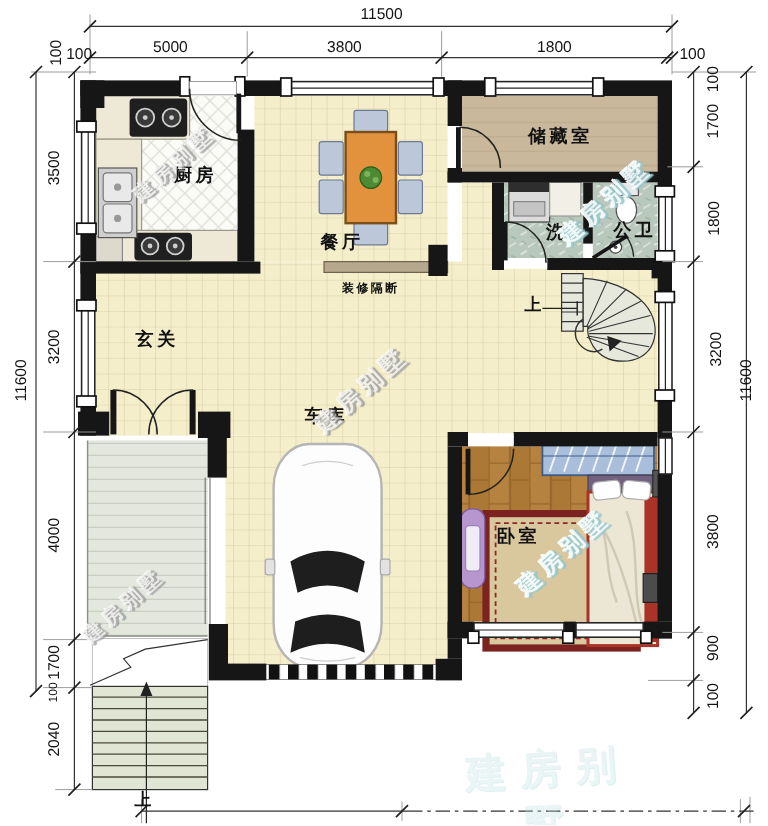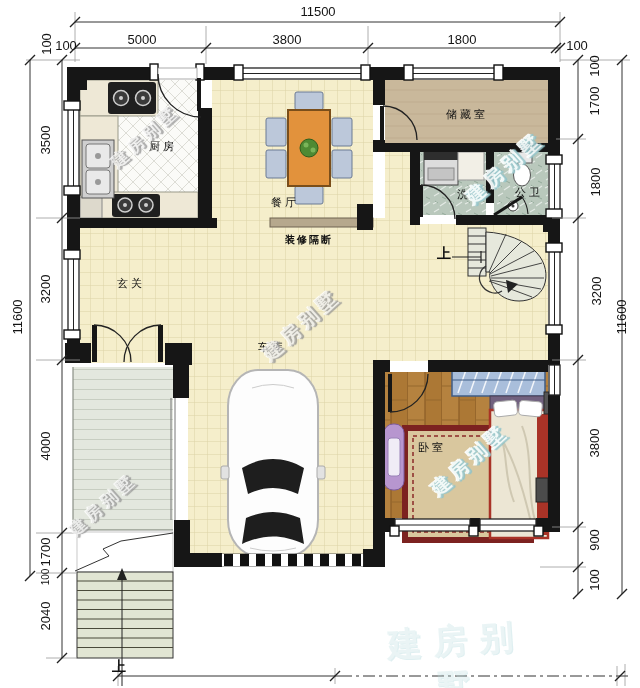--- a/index.html
+++ b/index.html
@@ -1,20 +1,20 @@
 <!DOCTYPE html>
 <html><head>
 <meta charset="utf-8">
 <style>
   html,body{margin:0;padding:0;background:#fff;}
   #canvas{position:relative;width:640px;height:688px;background:#fff;overflow:hidden;
           font-family:"Liberation Sans","DejaVu Sans",sans-serif;text-align:center;}
   #plan-svg{position:absolute;left:0;top:0;z-index:1;}
   .lbl{position:absolute;z-index:3;white-space:nowrap;color:#111;transform:translate(-50%,-50%);}
-  .room{font-weight:normal;font-size:11px;letter-spacing:3px;font-family:"DejaVu Sans",sans-serif;}
+  .room{font-weight:bold;font-size:15px;letter-spacing:3px;font-family:"DejaVu Sans",sans-serif;}
   .room-sm{font-weight:bold;font-size:10px;letter-spacing:2px;font-family:"DejaVu Sans",sans-serif;}
   .up{font-weight:bold;font-size:14px;font-family:"DejaVu Sans",sans-serif;}
   .dim{font-size:13px;color:#141414;font-family:"Liberation Sans",sans-serif;}
   .dim-sm{font-size:10px;}
   .rot{transform:translate(-50%,-50%) rotate(-90deg);}
   .wm{position:absolute;z-index:4;font-weight:bold;font-size:19px;letter-spacing:5px;
       color:#f4fcfc;text-shadow:1px 1px 0 #a6ced2,2px 2px 1px #8fc3c9,-1px -1px 0 #ffffff;
       opacity:.95;transform:translate(-50%,-50%) rotate(-42deg);
       font-family:"DejaVu Sans",sans-serif;}
   .wm-gray{color:#eeeeee;text-shadow:1px 1px 0 #a6a6a6,2px 2px 1px #8c8c8c,-1px -1px 0 #fff;opacity:.8;}

